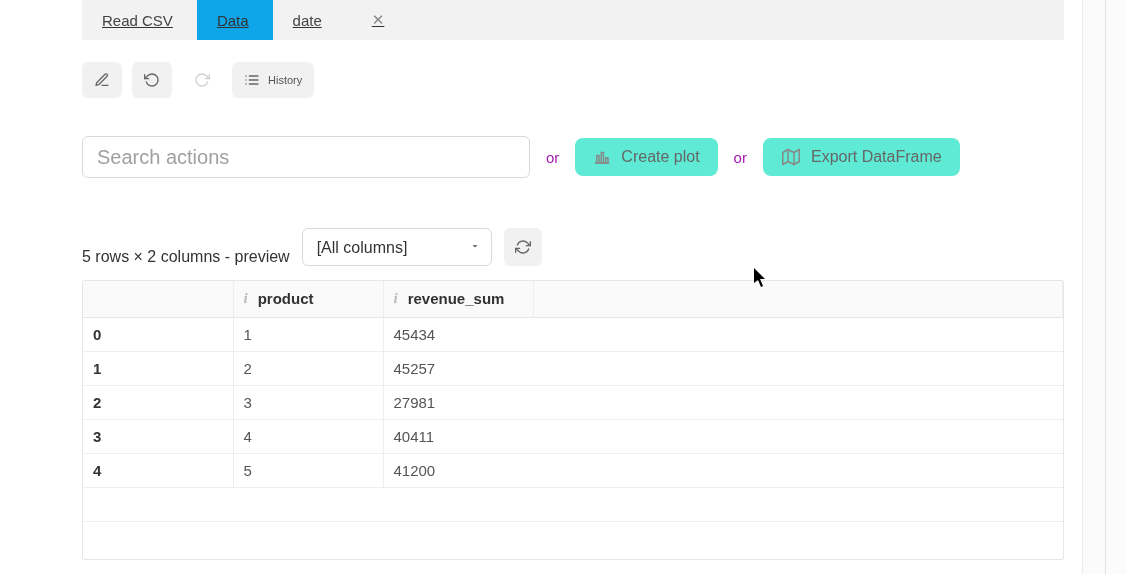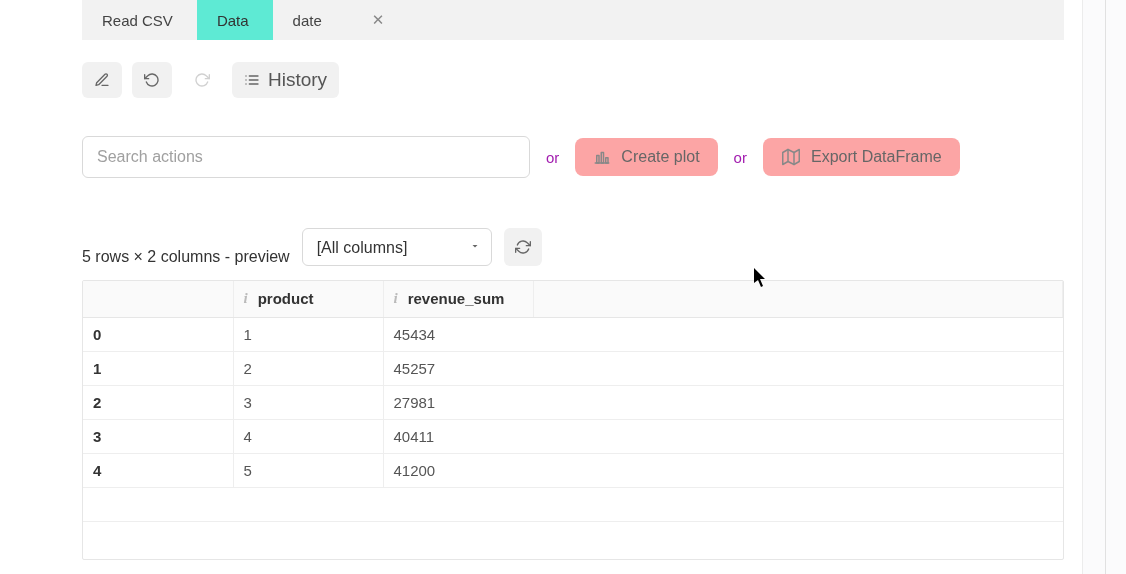--- a/index.html
+++ b/index.html
@@ -35,33 +35,34 @@
   
   .tabbar {
     position: absolute;
     left: 82px; top: 0;
     right: 62px;
     height: 40px;
     display: flex;
     align-items: center;
     background: #f2f2f2;
     border-radius: 0 0 0 0;
+    text-decoration: underline;
   }
   .tab {
     display: flex;
     align-items: center;
     padding: 0 24px 0 20px;
     height: 40px;
     color: #444;
     font-size: 15px;
     cursor: pointer;
     position: relative;
   }
   .tab.active {
-    background: #5eead4;
+    background: #0ea5e9;
     color: #333;
   }
   .tab-close {
     margin-left: 50px;
     color: #888;
     font-size: 15px;
     cursor: pointer;
   }
   
   .toolbar {
@@ -74,49 +75,49 @@
   .btn {
     display: inline-flex;
     align-items: center;
     justify-content: center;
     height: 36px;
     border-radius: 6px;
     background: #f1f1f1;
     color: #555;
     padding: 0 12px;
     cursor: pointer;
-    font-size: 19px;
+    font-size: 11px;
     gap: 8px;
   }
   .btn.iconbtn { width: 40px; padding: 0; }
   .btn.disabled { opacity: 0.45; cursor: default; background: transparent;}
   .icon { display: inline-flex; align-items: center; justify-content: center; }
   .icon svg { display: block; }
   
   .search-row {
     position: absolute;
     left: 82px; top: 136px;
     display: flex; gap: 16px; align-items: center;
   }
   .search-input {
     width: 448px; height: 42px;
     border: 1px solid #d9d9d9;
     border-radius: 6px;
     padding: 0 14px;
-    font-size: 16px;
+    font-size: 20px;
     color: #333;
     outline: none;
   }
   .search-input::placeholder { color: #a0a0a0; }
   .or-text { color: #a21caf; font-size: 15px; }
   .pill-btn {
     display: inline-flex; align-items: center; gap: 10px;
     height: 38px;
     padding: 0 18px;
-    background: #fca5a5;
+    background: #5eead4;
     border-radius: 8px;
     color: #666;
     font-size: 16px;
     cursor: pointer;
   }
   
   .preview-row {
     position: absolute;
     left: 82px; top: 228px;
     display: flex; align-items: flex-end; gap: 12px;

